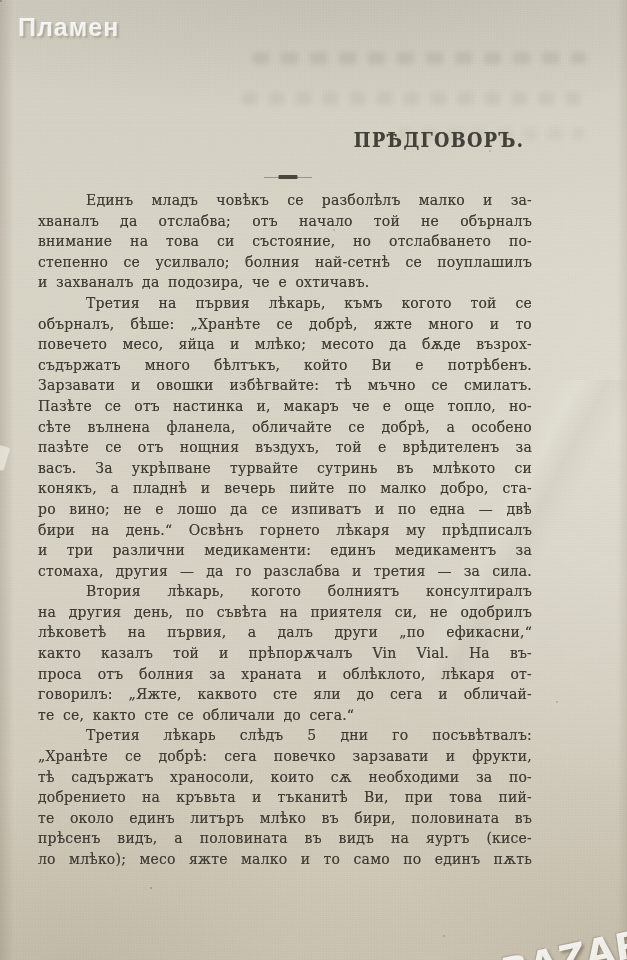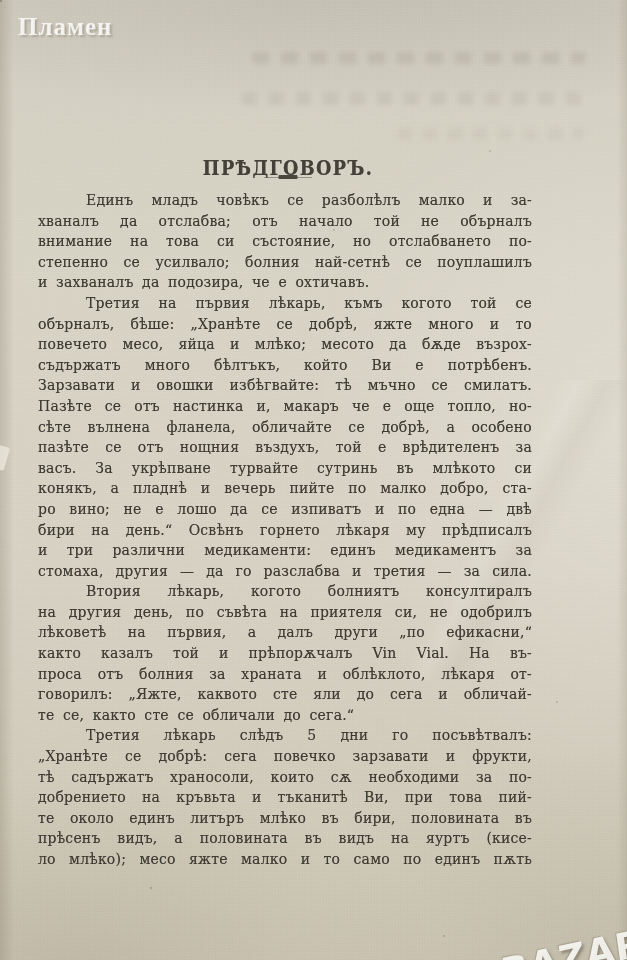--- a/index.html
+++ b/index.html
@@ -58,35 +58,35 @@
   .bleed{position:absolute;pointer-events:none;filter:blur(2.4px);border-radius:4px;}
   .bleed-1{left:252px;top:52px;width:334px;height:12px;opacity:.42;
     background:repeating-linear-gradient(90deg, rgba(122,117,105,0.38) 0 17px, rgba(122,117,105,0) 17px 29px);}
   .bleed-2{left:242px;top:92px;width:348px;height:13px;opacity:.30;
     background:repeating-linear-gradient(90deg, rgba(122,117,105,0.36) 0 15px, rgba(122,117,105,0) 15px 27px);}
   .bleed-3{left:398px;top:128px;width:186px;height:12px;opacity:.20;
     background:repeating-linear-gradient(90deg, rgba(122,117,105,0.36) 0 14px, rgba(122,117,105,0) 14px 25px);}
 
   .watermark-top{
     position:absolute;left:18px;top:13px;
-    font-family:Liberation Serif, serif;
+    font-family:Liberation Sans, sans-serif;
     font-weight:bold;font-size:25px;letter-spacing:1px;
     color:rgba(255,255,255,0.82);
     text-shadow:2px 2px 2px rgba(112,106,90,0.35);
   }
   .watermark-bottom{
     position:absolute;right:-20px;bottom:-4px;
     font-family:"DejaVu Sans","Liberation Sans",sans-serif;
     font-weight:900;font-size:37px;letter-spacing:1px;
     color:rgba(253,253,248,0.88);
     transform:rotate(-12deg) skewX(-4deg);transform-origin:bottom right;
     text-shadow:2px 3px 3px rgba(95,88,70,0.5), -1px -1px 1px rgba(95,88,70,0.25);
   }
 
-  .title-row{position:absolute;left:38px;top:156px;width:500px;text-align:center;}
+  .title-row{position:absolute;left:38px;top:128px;width:500px;text-align:right;}
   .title{
     display:inline-block;transform:scaleX(0.86);transform-origin:center;
     font-size:20.5px;font-weight:bold;letter-spacing:1.6px;
     color:#44413a;text-shadow:0 0 .5px rgba(68,65,58,.6);
   }
   .divider{position:absolute;left:38px;top:175px;width:500px;height:6px;}
   .divider-thin{position:absolute;left:50%;top:2px;width:48px;height:1px;
     transform:translateX(-50%);background:rgba(75,71,62,0.45);}
   .divider-thick{position:absolute;left:50%;top:0;width:19px;height:3.5px;
     transform:translateX(-50%);background:#4a463e;border-radius:1px;}

